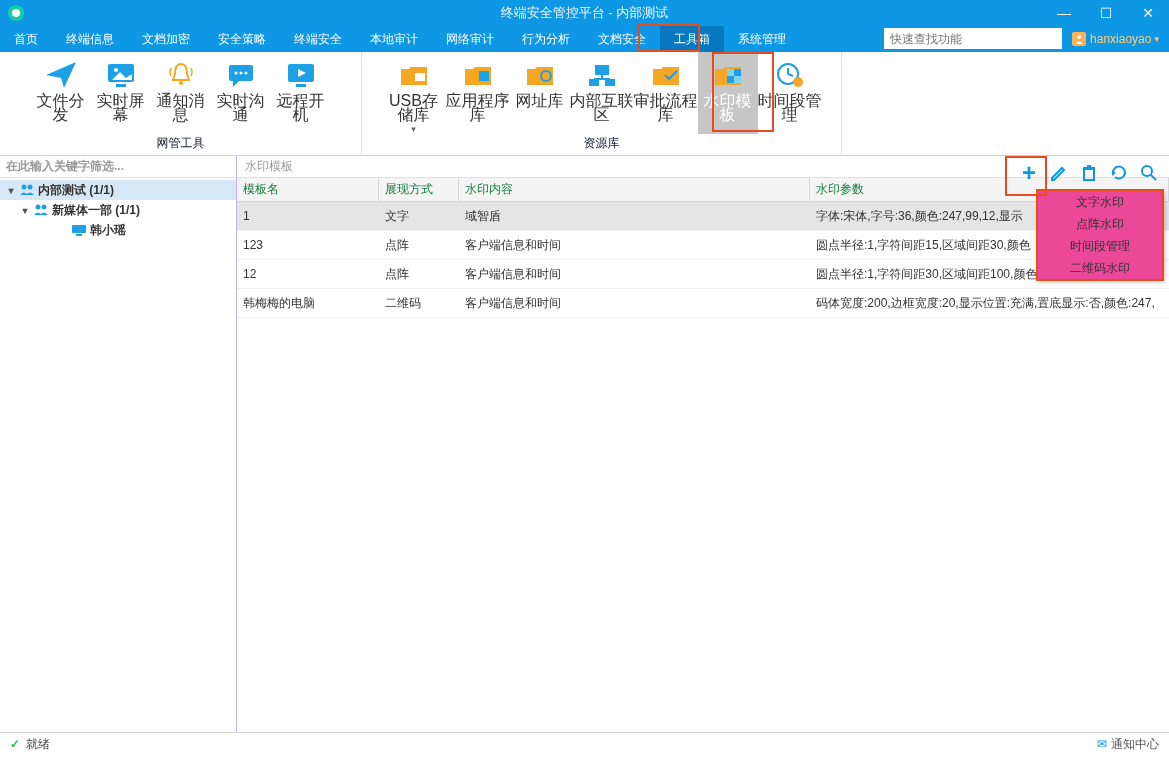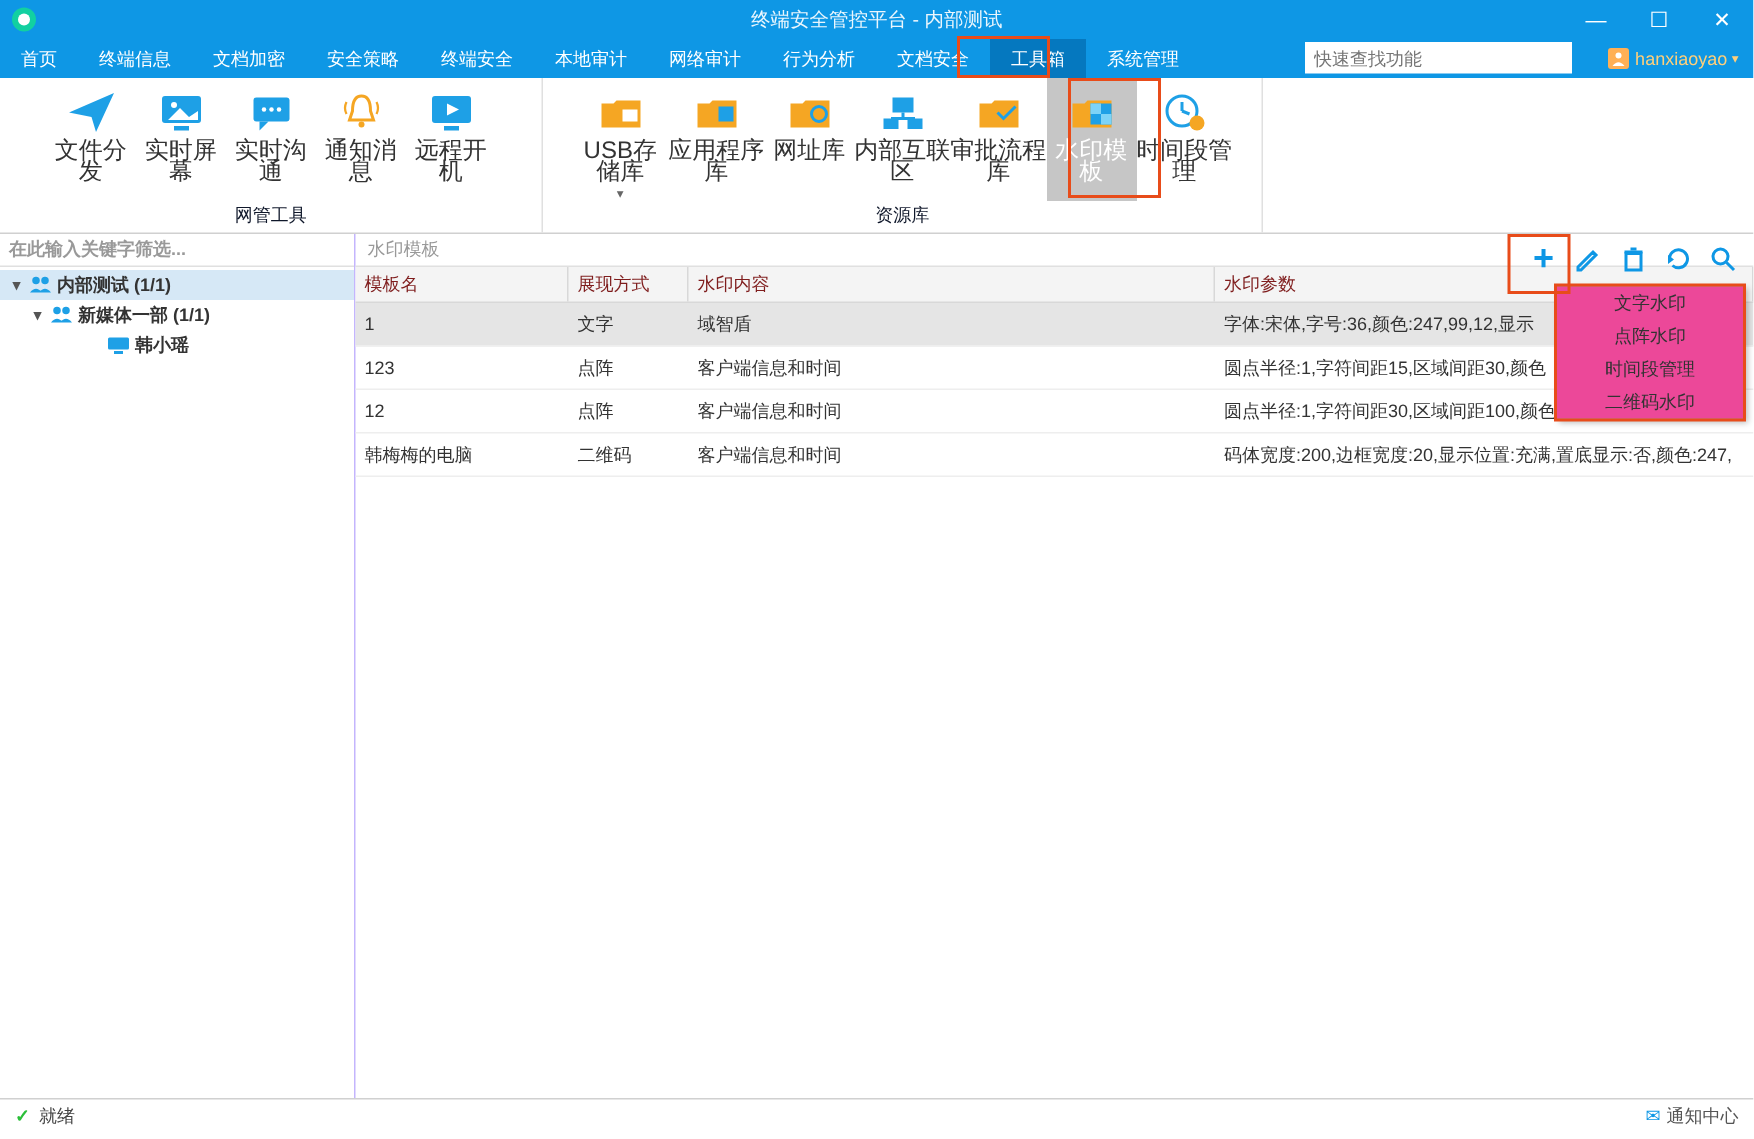--- a/index.html
+++ b/index.html
@@ -7,21 +7,21 @@
 .titlebar { height: 26px; background: #0e97e5; display: flex; align-items: center; color: #fff; position: relative; }
 .titlebar .logo { width: 16px; height: 16px; border-radius: 50%; background: #12d0a1; margin: 0 8px; display: flex; align-items: center; justify-content: center; }
 .titlebar .logo-inner { width: 8px; height: 8px; border-radius: 50%; background: #fff; }
 .titlebar .title { position: absolute; left: 50%; transform: translateX(-50%); font-size: 13px; color: #eaf6fd; }
 .titlebar .win-controls { margin-left: auto; display: flex; }
 .titlebar .win-btn { width: 42px; height: 26px; display: flex; align-items: center; justify-content: center; color: #fff; font-size: 14px; }
 .menubar { height: 26px; background: #0e97e5; display: flex; align-items: stretch; color: #fff; position: relative; }
 .menubar .menu-item { padding: 0 14px; display: flex; align-items: center; font-size: 12px; cursor: pointer; }
 .menubar .menu-item.active { background: #0578bf; }
 .menubar .highlight-box { position: absolute; border: 2px solid #e84c1a; pointer-events: none; }
-.menubar .search-box { margin-left: auto; width: 178px; height: 21px; background: #22c55e; margin-top: 2px; margin-right: 20px; }
+.menubar .search-box { margin-left: auto; width: 178px; height: 21px; background: #22c55e; margin-top: 2px; margin-right: 6px; }
 .menubar .search-box input { width: 100%; height: 100%; border: none; outline: none; padding: 0 6px; font-size: 12px; color: #999; }
 .menubar .user { display: flex; align-items: center; color: #ffcf7a; padding: 0 10px 0 4px; font-size: 12px; }
 .menubar .user .avatar-icon { width: 14px; height: 14px; background: #ffb055; border-radius: 2px; margin-right: 4px; display:flex; align-items:center; justify-content:center; }
 .ribbon { height: 104px; background: #fff; border-bottom: 1px solid #d0d0d0; display: flex; position: relative; }
 .ribbon-group { display: flex; flex-direction: column; align-items: center; border-right: 1px solid #e0e0e0; }
 .ribbon-items { display: flex; height: 82px; }
 .ribbon-item { width: 60px; display: flex; flex-direction: column; align-items: center; justify-content: flex-start; padding-top: 6px; cursor: pointer; position: relative; }
 .ribbon-item.wide { width: 64px; }
 .ribbon-item .ico { width: 36px; height: 34px; display: flex; align-items: center; justify-content: center; }
 .ribbon-item .lbl { font-size: 16px; color: #333; text-align: center; line-height: 14px; margin-top: 2px; }
@@ -40,21 +40,21 @@
 .tree-row.level2 { padding-left: 56px; }
 .main { flex: 1; display: flex; flex-direction: column; position: relative; }
 .main-header { height: 22px; border-bottom: 1px solid #e0e0e0; display: flex; align-items: center; padding-left: 8px; color: #999; font-size: 12px; position: relative; }
 .main-toolbar { position: absolute; right: 10px; top: 0; height: 34px; display: flex; align-items: center; gap: 10px; z-index: 5; }
 .main-toolbar .tbtn { width: 20px; height: 20px; display: flex; align-items: center; justify-content: center; color: #0e97e5; font-size: 18px; cursor: pointer; }
 .add-highlight { position: absolute; border: 2px solid #e84c1a; width: 42px; height: 40px; right: 122px; top: 156px; z-index: 30; pointer-events:none; }
 .dropdown { position: absolute; right: 6px; top: 190px; width: 126px; background: #ec4899; border: 1px solid #999; box-shadow: 2px 2px 4px rgba(0,0,0,0.25); z-index: 20; }
 .dropdown.highlighted { outline: 2px solid #e84c1a; outline-offset: -1px; }
 .dropdown .ditem { height: 22px; display: flex; align-items: center; justify-content: center; font-size: 12px; cursor: pointer; }
 .grid-header { height: 24px; background: #f4f4f4; border-bottom: 1px solid #d8d8d8; display: flex; }
-.grid-header .gh { border-right: 1px solid #d8d8d8; padding: 0 6px; display: flex; align-items: center; font-size: 12px; color: #7f1d1d; }
+.grid-header .gh { border-right: 1px solid #d8d8d8; padding: 0 6px; display: flex; align-items: center; font-size: 12px; color: #15803d; }
 .grid-body .grow { height: 29px; display: flex; border-bottom: 1px solid #eee; }
 .grid-body .grow.sel { background: #e5e5e5; }
 .grid-body .gc { padding: 0 6px; display: flex; align-items: center; font-size: 12px; color: #333; overflow: hidden; white-space: nowrap; }
 .col0 { width: 142px; }
 .col1 { width: 80px; }
 .col2 { width: 351px; }
 .col3 { flex: 1; }
 .statusbar { height: 22px; display: flex; align-items: center; padding: 0 10px; font-size: 12px; color: #444; }
 .statusbar .check { color: #2bbf3a; margin-right: 6px; font-weight: bold; }
 .statusbar .right { margin-left: auto; display: flex; align-items: center; color: #555; }
@@ -122,39 +122,39 @@
               <rect x="4" y="4" width="26" height="18" rx="2" fill="#1ea0e6"></rect>
               <circle cx="12" cy="10" r="2" fill="#fff"></circle>
               <polygon points="8,20 16,12 22,18 28,14 28,20" fill="#fff"></polygon>
               <rect x="12" y="24" width="10" height="3" fill="#1ea0e6"></rect>
             </svg>
           </div>
         <div class="lbl">实时屏幕</div>
       </div>
       <div class="ribbon-item">
         <div class="ico">
+            <svg width="30" height="30">
+              <path d="M15 4 Q9 4 9 14 L7 20 L23 20 L21 14 Q21 4 15 4" fill="none" stroke="#f5a623" stroke-width="2"></path>
+              <circle cx="15" cy="23" r="2" fill="#f5a623"></circle>
+              <path d="M5 8 Q3 12 5 16 M25 8 Q27 12 25 16" fill="none" stroke="#f5a623" stroke-width="1.5"></path>
+            </svg>
+          </div>
+        <div class="lbl">通知消息</div>
+      </div>
+      <div class="ribbon-item">
+        <div class="ico">
             <svg width="32" height="28">
               <rect x="4" y="4" width="24" height="16" rx="2" fill="#1ea0e6"></rect>
               <circle cx="11" cy="12" r="1.5" fill="#fff"></circle>
               <circle cx="16" cy="12" r="1.5" fill="#fff"></circle>
               <circle cx="21" cy="12" r="1.5" fill="#fff"></circle>
               <polygon points="8,20 8,26 14,20" fill="#1ea0e6"></polygon>
             </svg>
           </div>
         <div class="lbl">实时沟通</div>
-      </div>
-      <div class="ribbon-item">
-        <div class="ico">
-            <svg width="30" height="30">
-              <path d="M15 4 Q9 4 9 14 L7 20 L23 20 L21 14 Q21 4 15 4" fill="none" stroke="#f5a623" stroke-width="2"></path>
-              <circle cx="15" cy="23" r="2" fill="#f5a623"></circle>
-              <path d="M5 8 Q3 12 5 16 M25 8 Q27 12 25 16" fill="none" stroke="#f5a623" stroke-width="1.5"></path>
-            </svg>
-          </div>
-        <div class="lbl">通知消息</div>
       </div>
       <div class="ribbon-item">
         <div class="ico">
             <svg width="34" height="30">
               <rect x="4" y="4" width="26" height="18" rx="2" fill="#1ea0e6"></rect>
               <polygon points="14,9 14,17 22,13" fill="#fff"></polygon>
               <rect x="12" y="24" width="10" height="3" fill="#1ea0e6"></rect>
             </svg>
           </div>
         <div class="lbl">远程开机</div>

